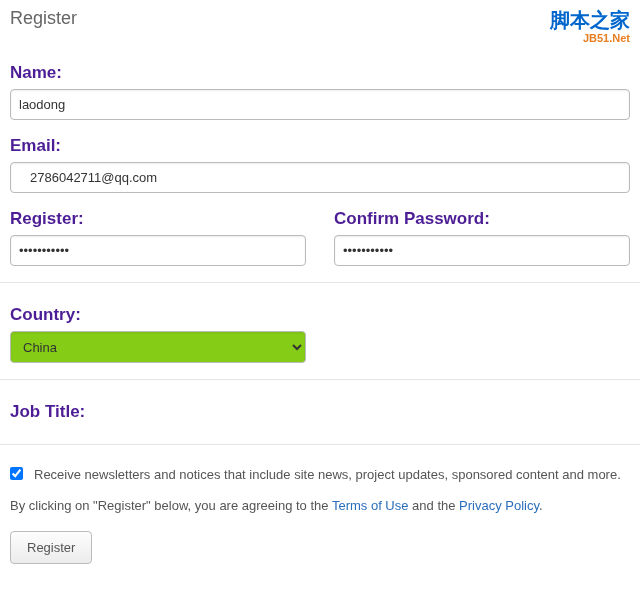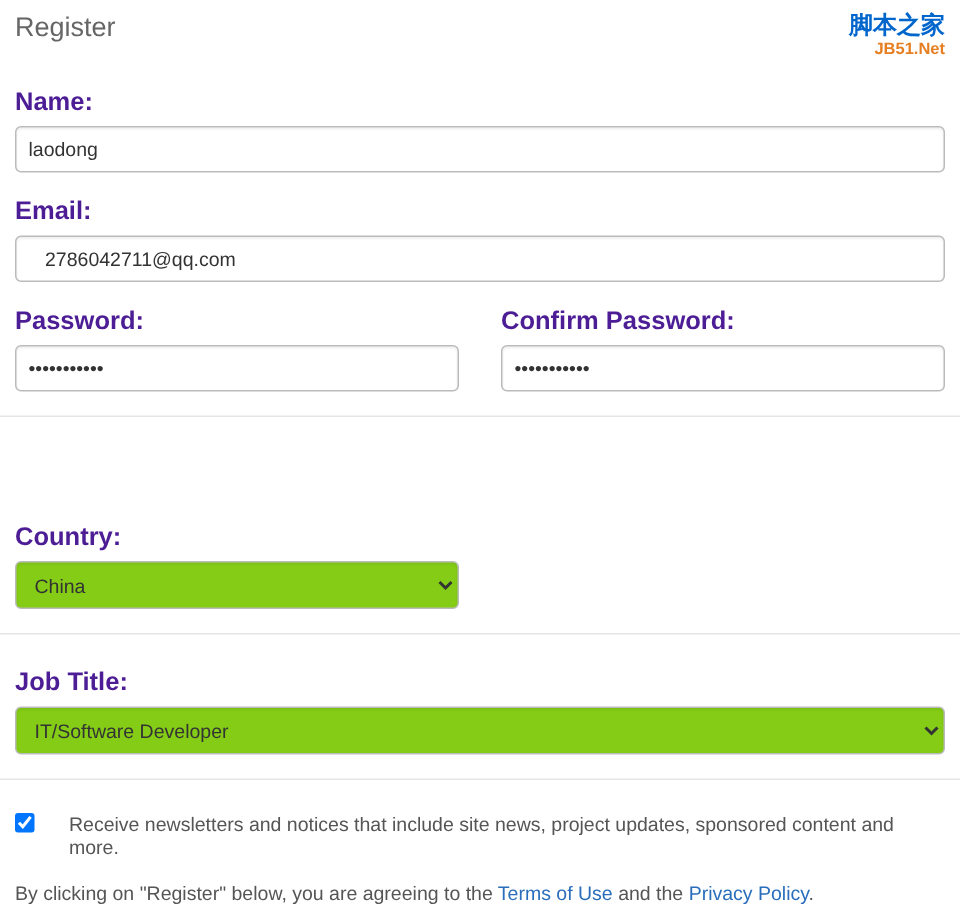--- a/index.html
+++ b/index.html
@@ -1,35 +1,35 @@
 <!DOCTYPE html>
 <html><head>
 <meta charset="utf-8">
 <style>
 * { box-sizing: border-box; margin: 0; padding: 0; }
 body { font-family: Arial, Helvetica, sans-serif; font-size: 13px; color: #555; background: #fff; width: 640px; }
 .container { padding: 8px 10px 20px; }
 .header { display: flex; justify-content: space-between; align-items: flex-start; margin-bottom: 18px; }
 h2 { font-size: 18px; font-weight: normal; color: #666; }
 .watermark { text-align: right; font-size: 11px; color: #777; line-height: 1.2; }
-.watermark .cn { color: #0066cc; font-size: 16px; font-weight: bold; }
+.watermark .cn { color: #0066cc; font-size: 20px; font-weight: bold; }
 .watermark .net { color: #e67e22; font-weight: bold; }
 .row { display: flex; gap: 28px; margin-bottom: 16px; }
 .field { flex: 1; }
 .field.full { flex: 0 0 100%; }
-.field.half { flex: 0 0 calc(50% - 14px); margin-top: 48px; }
+.field.half { flex: 0 0 calc(50% - 14px); }
 label { display: block; font-weight: bold; color: #4c1d95; margin-bottom: 6px; font-size: 17px; }
 input[type=text], input[type=password], select {
   width: 100%; padding: 7px 8px; font-size: 13px; border: 1px solid #bbb;
   border-radius: 4px; background: #fff; color: #333;
   box-shadow: inset 0 1px 2px rgba(0,0,0,0.08);
 }
 select { height: 32px; background: #84cc16; }
 hr.divider { border: none; border-top: 1px solid #e5e5e5; margin: 10px -10px 22px; }
-.newsletter-row { display: flex; align-items: flex-start; gap: 23px; margin-bottom: 16px; font-size: 13px; color: #555; }
+.newsletter-row { display: flex; align-items: flex-start; gap: 11px; margin-bottom: 16px; font-size: 13px; color: #555; }
 .agree-row { font-size: 13px; color: #555; margin-bottom: 18px; }
 .agree-row a { color: #2a6ebb; text-decoration: none; }
 button.submit {
   padding: 8px 16px; font-size: 13px; color: #555; background: linear-gradient(#fdfdfd,#ececec);
   border: 1px solid #bbb; border-radius: 4px; cursor: pointer;
 }
 .half-narrow { width: 48%; }
 </style>
 </head>
 <body>
@@ -53,21 +53,21 @@
 
   <div class="row">
     <div class="field">
       <label>Email:</label>
       <input type="text" class="half-narrow" style="width: 100%; padding-left: 19px;" value="2786042711@qq.com">
     </div>
   </div>
 
   <div class="row">
     <div class="field">
-      <label>Password:</label>
+      <label>Register:</label>
       <input type="text" value="•••••••••••" style="">
     </div>
     <div class="field">
       <label>Confirm Password:</label>
       <input type="text" value="•••••••••••" style="">
     </div>
   </div>
 
   <hr class="divider">
 
@@ -78,23 +78,20 @@
         <option selected="">China</option>
       </select>
     </div>
   </div>
 
   <hr class="divider">
 
   <div class="row">
     <div class="field">
       <label>Job Title:</label>
-      <select>
-        <option selected="">IT/Software Developer</option>
-      </select>
     </div>
   </div>
 
   <hr class="divider">
 
   <div class="newsletter-row">
     <input type="checkbox" checked="" style="">
     <span>Receive newsletters and notices that include site news, project updates, sponsored content and more.</span>
   </div>
 

